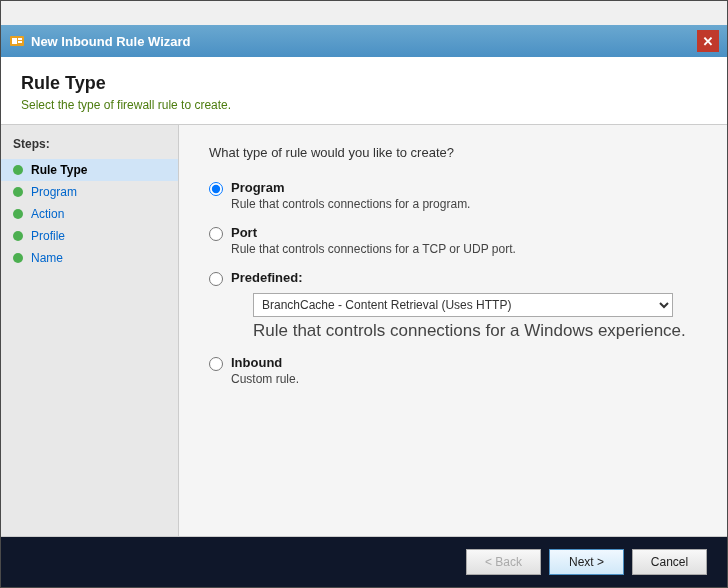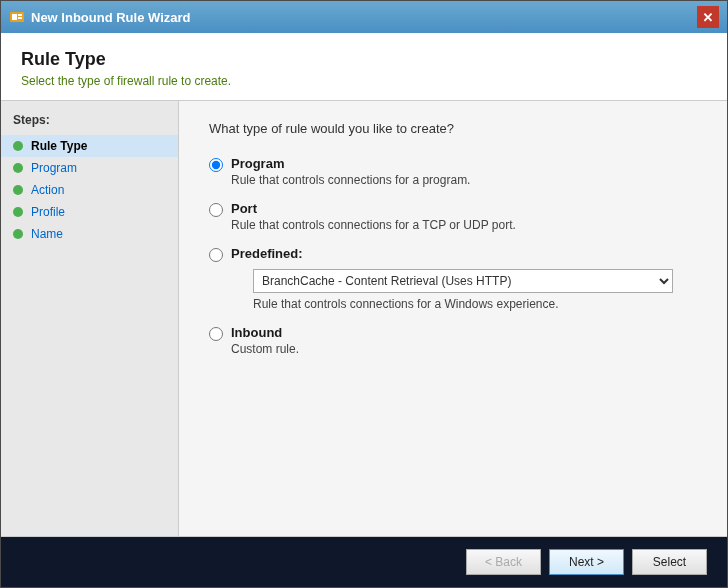--- a/index.html
+++ b/index.html
@@ -24,20 +24,21 @@
       box-shadow: 2px 2px 8px rgba(0,0,0,0.4);
     }
     .title-bar {
       background: linear-gradient(to bottom, #6aa8d0 0%, #4a90c4 100%);
       height: 32px;
       display: flex;
       align-items: center;
       justify-content: space-between;
       padding: 0 8px;
       flex-shrink: 0;
+      margin-top: 24px;
     }
     .title-bar-left {
       display: flex;
       align-items: center;
       gap: 6px;
     }
     .title-bar-icon {
       width: 16px;
       height: 16px;
     }
@@ -169,21 +170,21 @@
       height: 24px;
       font-size: 12px;
       border: 1px solid #aaa;
       background: white;
       padding: 2px 4px;
       color: #333;
       cursor: pointer;
       appearance: auto;
     }
     .predefined-desc {
-      font-size: 12px;
+      font-size: 17px;
       color: #444;
       margin-top: 4px;
     }
     .footer {
       background: #0f172a;
       border-top: 1px solid #ccc;
       padding: 12px 20px;
       display: flex;
       justify-content: flex-end;
       gap: 8px;
@@ -304,15 +305,15 @@
           </div>
         </div>
 
       </div>
     </div>
   </div>
 
   <div class="footer">
     <button class="footer-btn" disabled="">&lt; Back</button>
     <button class="footer-btn primary">Next &gt;</button>
-    <button class="footer-btn">Select</button>
+    <button class="footer-btn">Cancel</button>
   </div>
 </div>
 
 </body></html>

